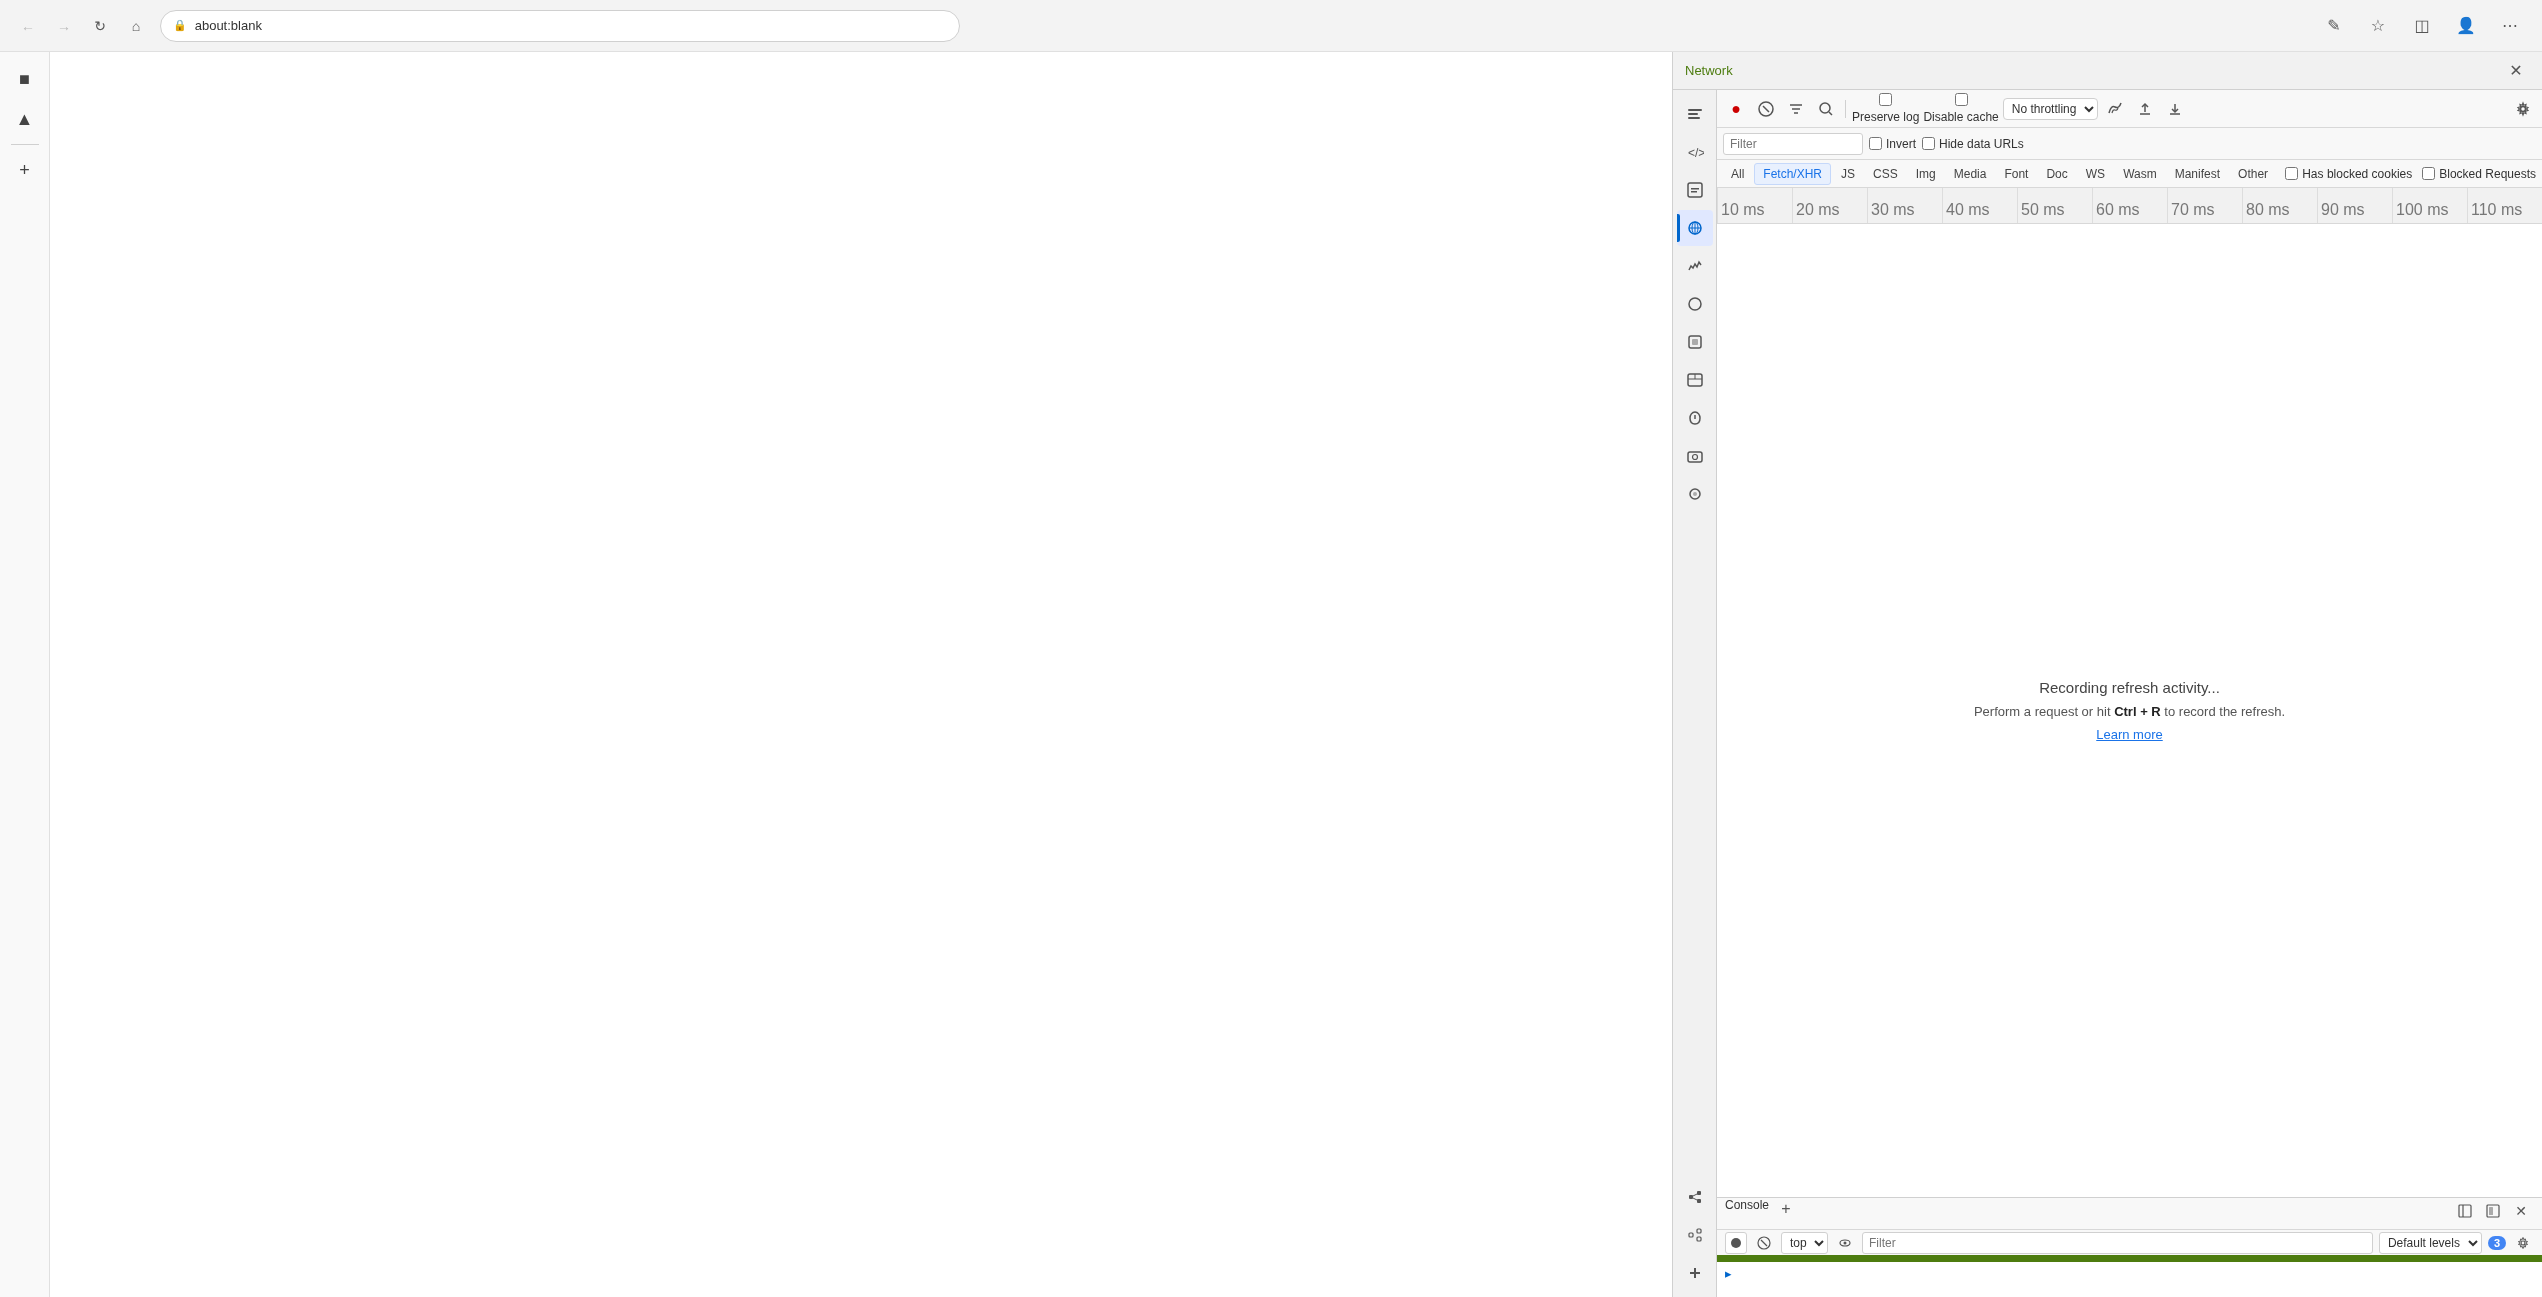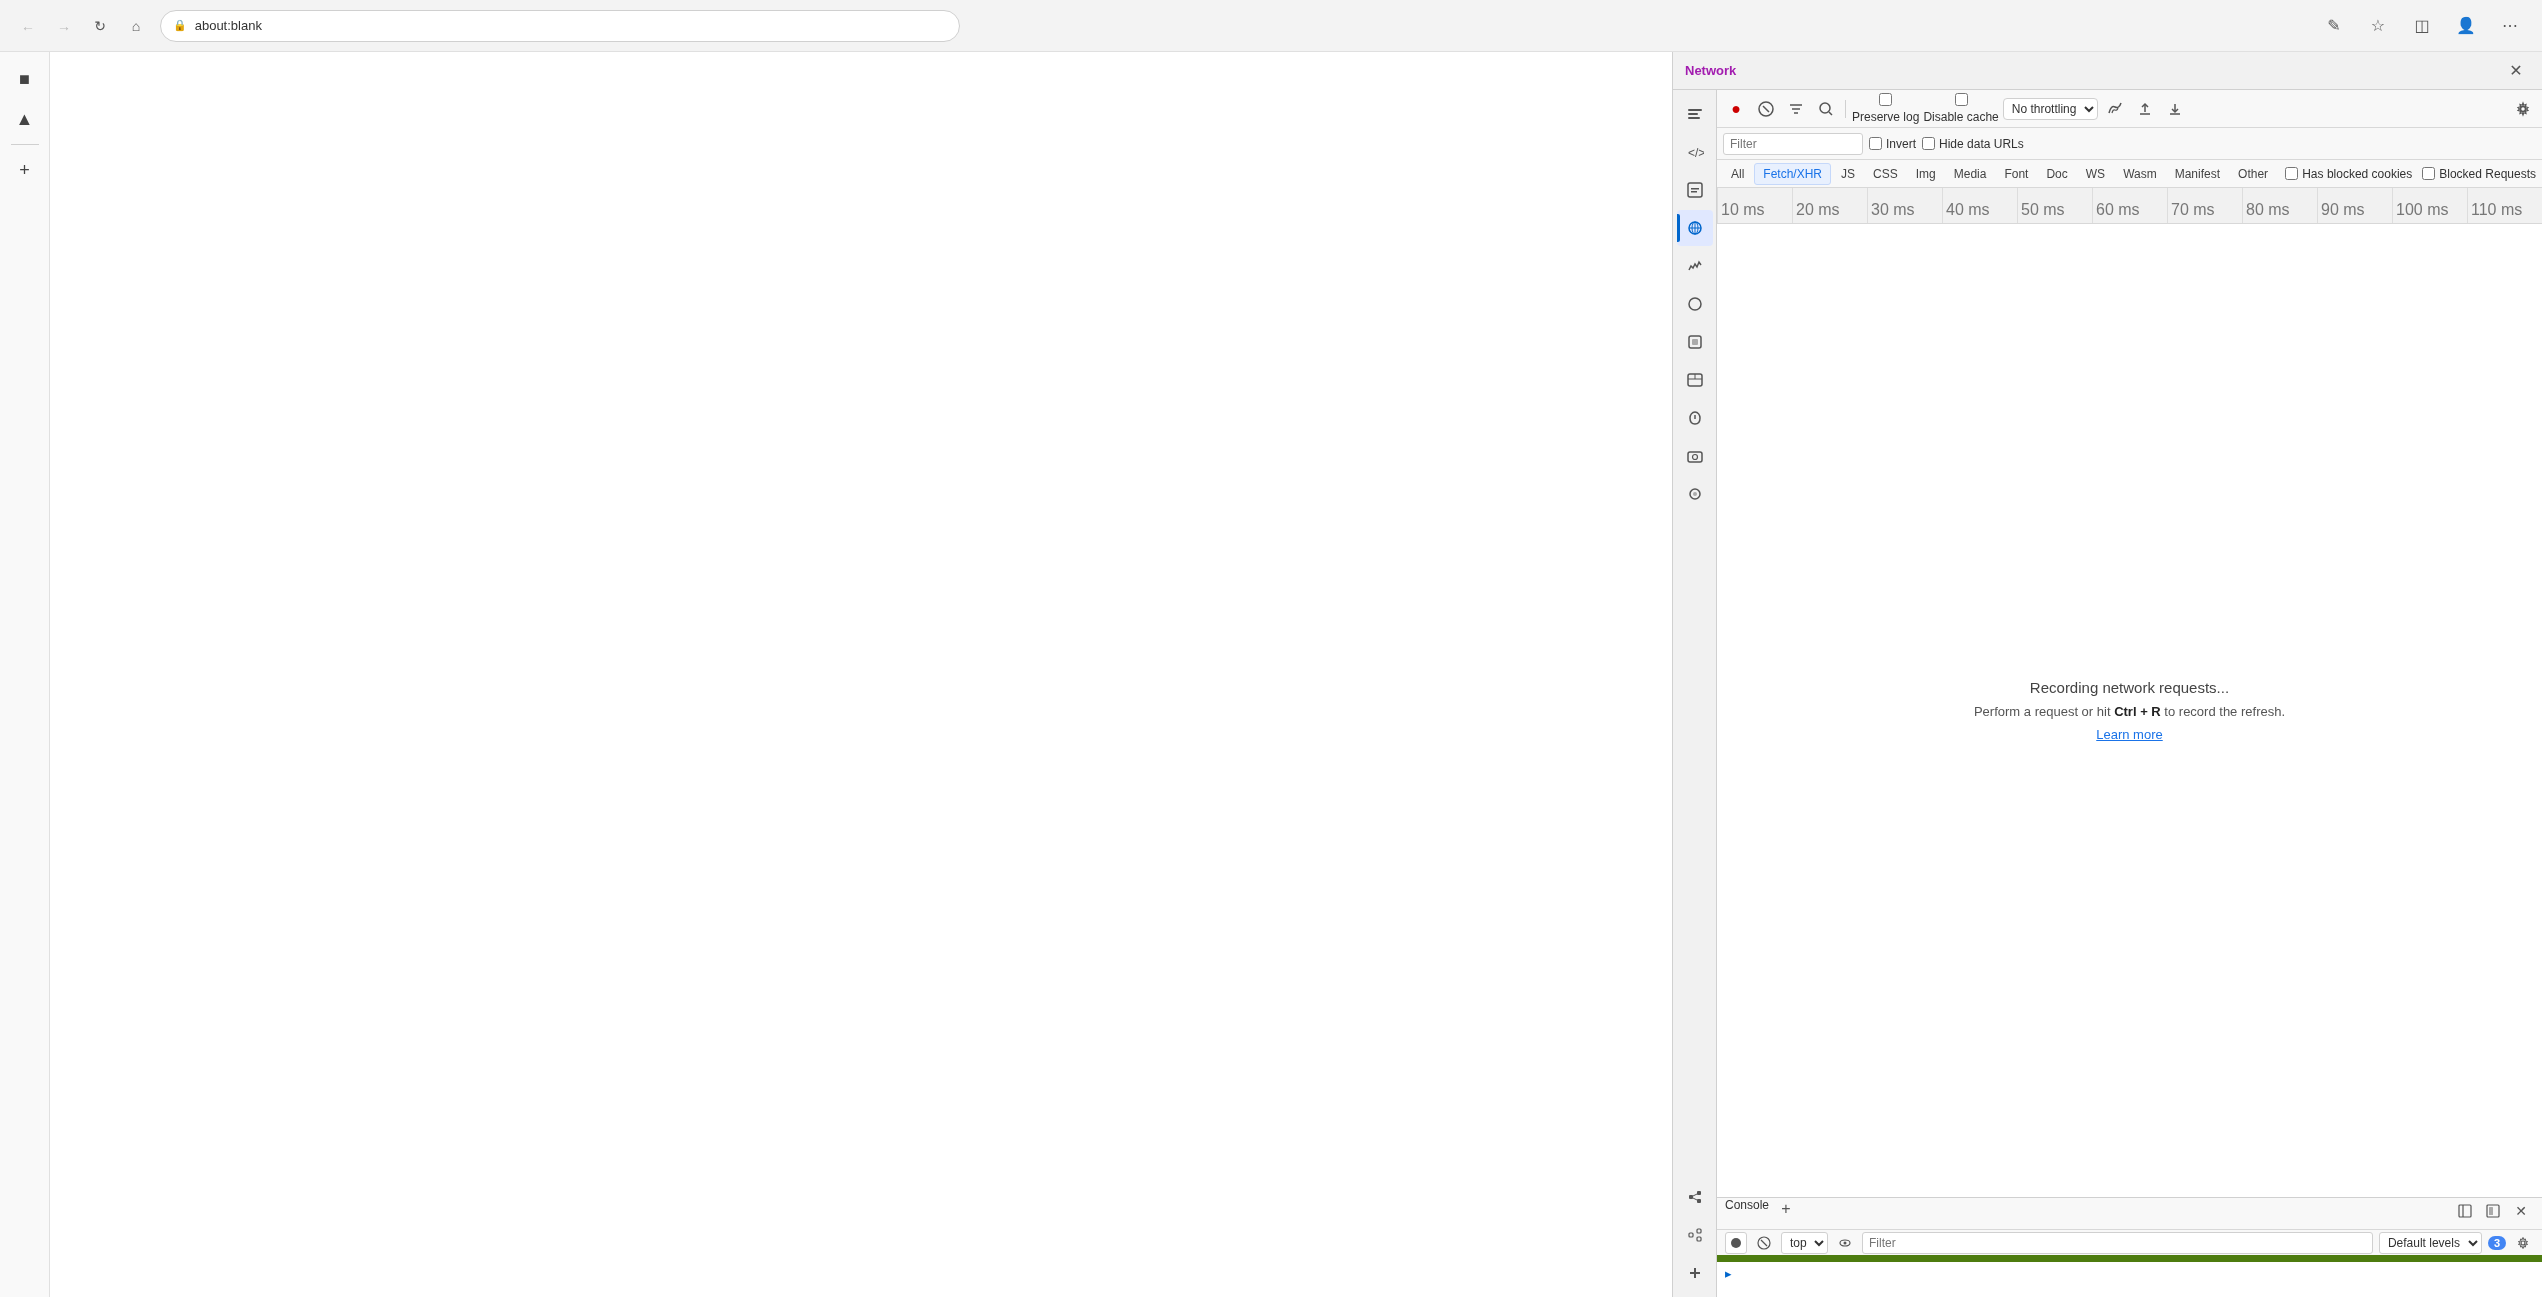--- a/index.html
+++ b/index.html
@@ -135,22 +135,22 @@
       height: 38px;
       background: #f1f1f1;
       border-bottom: 1px solid #d0d0d0;
       display: flex;
       align-items: center;
       padding: 0 12px;
       gap: 8px;
     }
     .devtools-title {
       font-size: 13px;
-      font-weight: 700;
-      color: #a21caf;
+      font-weight: 400;
+      color: #4d7c0f;
       flex: 1;
     }
     .devtools-close-btn {
       width: 28px;
       height: 28px;
       border-radius: 4px;
       border: none;
       background: transparent;
       cursor: pointer;
       display: flex;
@@ -847,21 +847,21 @@
           <div class="timeline-tick">50 ms</div>
           <div class="timeline-tick">60 ms</div>
           <div class="timeline-tick">70 ms</div>
           <div class="timeline-tick">80 ms</div>
           <div class="timeline-tick">90 ms</div>
           <div class="timeline-tick">100 ms</div>
           <div class="timeline-tick">110 ms</div>
         </div>
 
         <div class="network-body">
-          <span class="network-recording-text">Recording network requests...</span>
+          <span class="network-recording-text">Recording refresh activity...</span>
           <span class="network-hint-text">
             <span>Perform a request or hit</span>
             <strong>Ctrl + R</strong>
             <span>to record the refresh.</span>
           </span>
           <button class="network-learn-more">Learn more</button>
         </div>
 
         <div class="console-panel">
 

